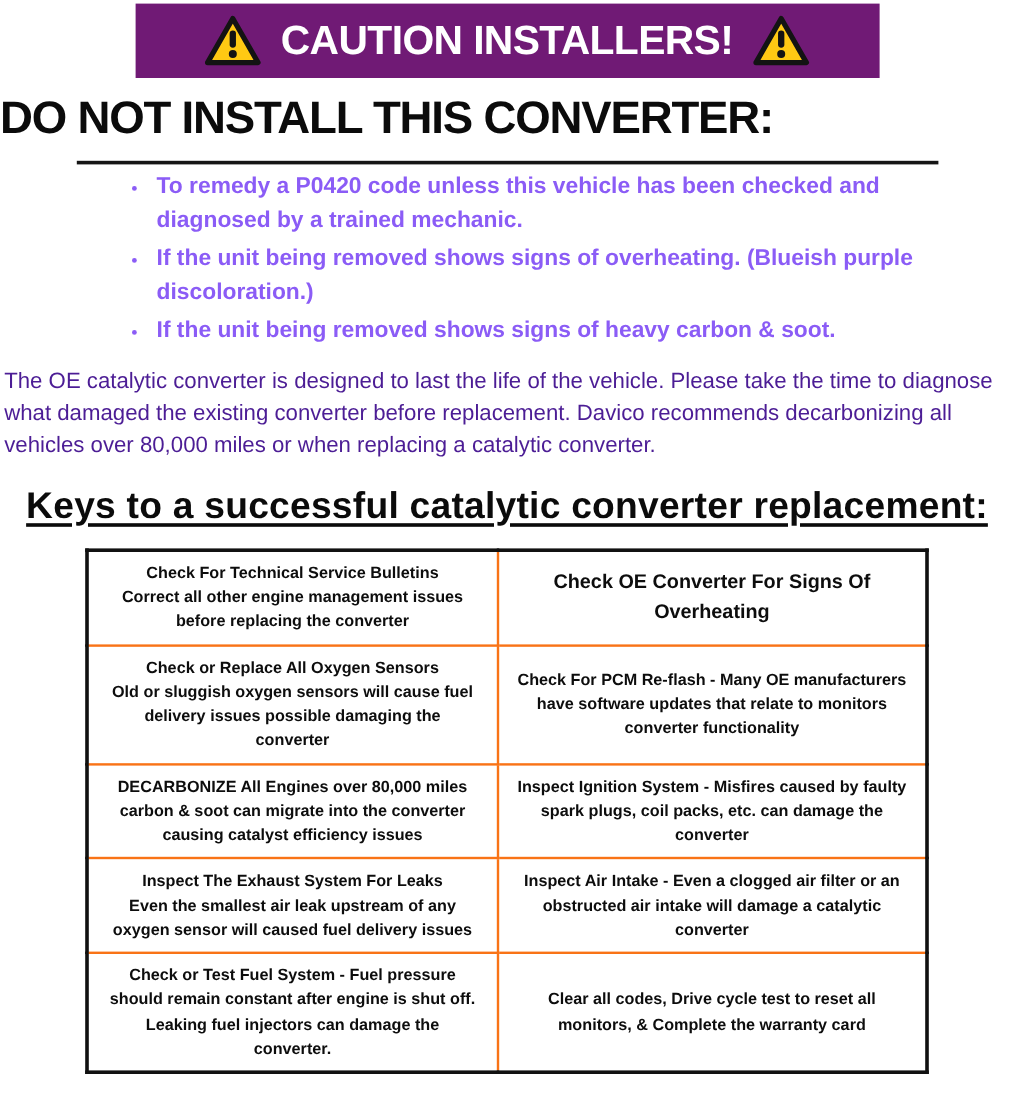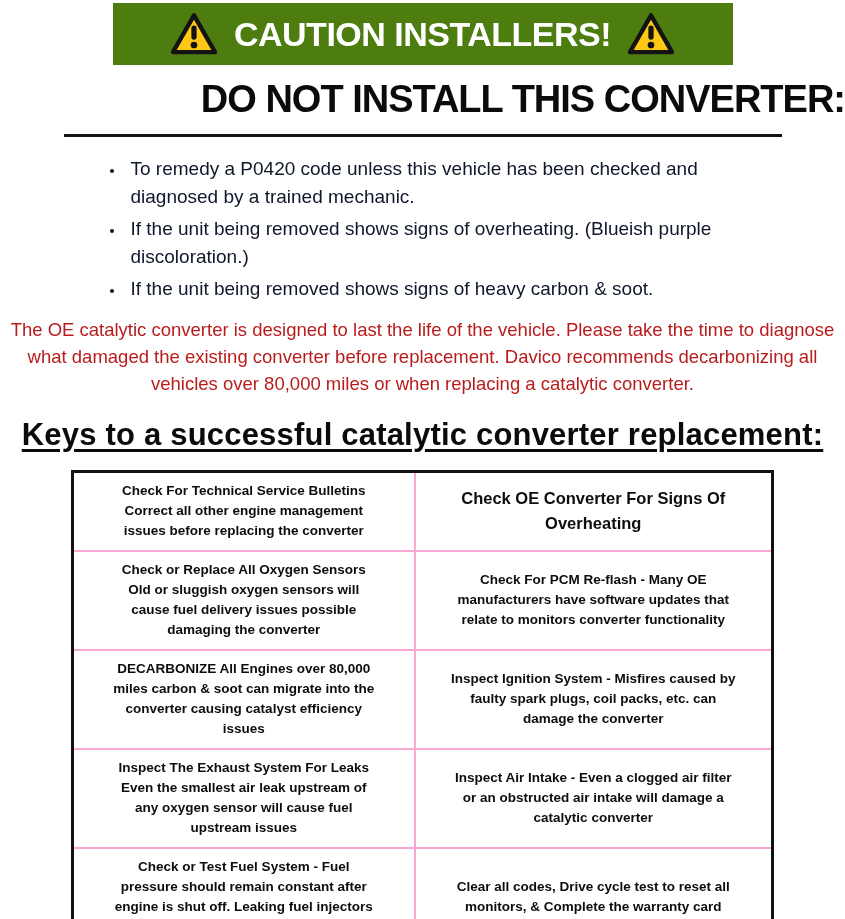--- a/index.html
+++ b/index.html
@@ -11,77 +11,76 @@
     color: #111;
     overflow: hidden;
   }
   .page { width: 845px; height: 919px; padding-top: 3px; }
 
   
   .banner {
     width: 620px;
     height: 62px;
     margin: 0 auto;
-    background: #4d7c0f;
+    background: #701a75;
     display: flex;
     align-items: center;
     justify-content: center;
     gap: 16px;
   }
   .banner-text {
     color: #ffffff;
     font-weight: bold;
     font-size: 34px;
     letter-spacing: -0.5px;
     white-space: nowrap;
   }
   .warn-icon svg { width: 48px; height: 44px; display: block; }
 
   
   .title {
-    text-align: right;
+    text-align: left;
     font-weight: bold;
     font-size: 38px;
     letter-spacing: -1px;
     line-height: 1.05;
     margin-top: 15px;
     color: #0b0b0b;
     white-space: nowrap;
   }
 
   
   .rule {
     width: 718px;
     height: 3px;
     background: #151515;
     margin: 14px auto 0;
   }
 
   
   .warnings {
     width: 700px;
-    margin: 18px auto 0;
+    margin: 5px auto 0;
     padding-left: 52px;
     list-style: disc;
-    font-weight: normal;
+    font-weight: bold;
     font-size: 19px;
     line-height: 1.5;
-    color: #0f172a;
+    color: #8b5cf6;
   }
   .warnings li { padding-left: 6px; margin-bottom: 3px; }
   .warnings li::marker { font-size: 0.75em; }
 
   
   .paragraph {
     width: 838px;
     margin: 14px auto 0;
-    text-align: center;
     font-size: 18.5px;
     line-height: 1.45;
-    color: #b91c1c;
+    color: #4c1d95;
   }
 
   
   .keys-heading {
     text-align: center;
     margin-top: 19px;
     font-size: 31px;
     font-weight: bold;
     letter-spacing: 0.2px;
     text-decoration: underline;
@@ -94,23 +93,23 @@
   .tips-table {
     width: 700px;
     margin: 17px auto 0;
     border-collapse: collapse;
     table-layout: fixed;
     border: 3px solid #111;
   }
   .tips-table col.col-left  { width: 342px; }
   .tips-table col.col-right { width: 358px; }
   .tips-table td {
-    border: 2px solid #f9a8d4;
+    border: 2px solid #f97316;
     height: 59px;
-    padding: 8px 34px;
+    padding: 8px 14px;
     text-align: center;
     vertical-align: middle;
     font-weight: bold;
     font-size: 13.5px;
     line-height: 1.5;
     white-space: pre-line;
     color: #0d0d0d;
   }
   .tips-table tr.row-0 td.cell-right { font-size: 16.5px; margin-top: 40px; }
 </style>
@@ -166,21 +165,21 @@
         <td class="cell-left">Check or Replace All Oxygen Sensors
 Old or sluggish oxygen sensors will cause fuel delivery issues possible damaging the converter</td>
         <td class="cell-right">Check For PCM Re-flash - Many OE manufacturers have software updates that relate to monitors converter functionality</td>
       </tr>
       <tr class="row-2">
         <td class="cell-left">DECARBONIZE All Engines over 80,000 miles carbon &amp; soot can migrate into the converter causing catalyst efficiency issues</td>
         <td class="cell-right">Inspect Ignition System - Misfires caused by faulty spark plugs, coil packs, etc. can damage the converter</td>
       </tr>
       <tr class="row-3">
         <td class="cell-left">Inspect The Exhaust System For Leaks
-Even the smallest air leak upstream of any oxygen sensor will cause fuel upstream issues</td>
+Even the smallest air leak upstream of any oxygen sensor will caused fuel delivery issues</td>
         <td class="cell-right">Inspect Air Intake - Even a clogged air filter or an obstructed air intake will damage a catalytic converter</td>
       </tr>
       <tr class="row-5">
         <td class="cell-left">Check or Test Fuel System - Fuel pressure should remain constant after engine is shut off.  Leaking fuel injectors can damage the converter.</td>
         <td class="cell-right">Clear all codes,  Drive cycle test to reset all monitors, &amp; Complete the warranty card</td>
       </tr>
     </tbody>
   </table>
 
 </div>

